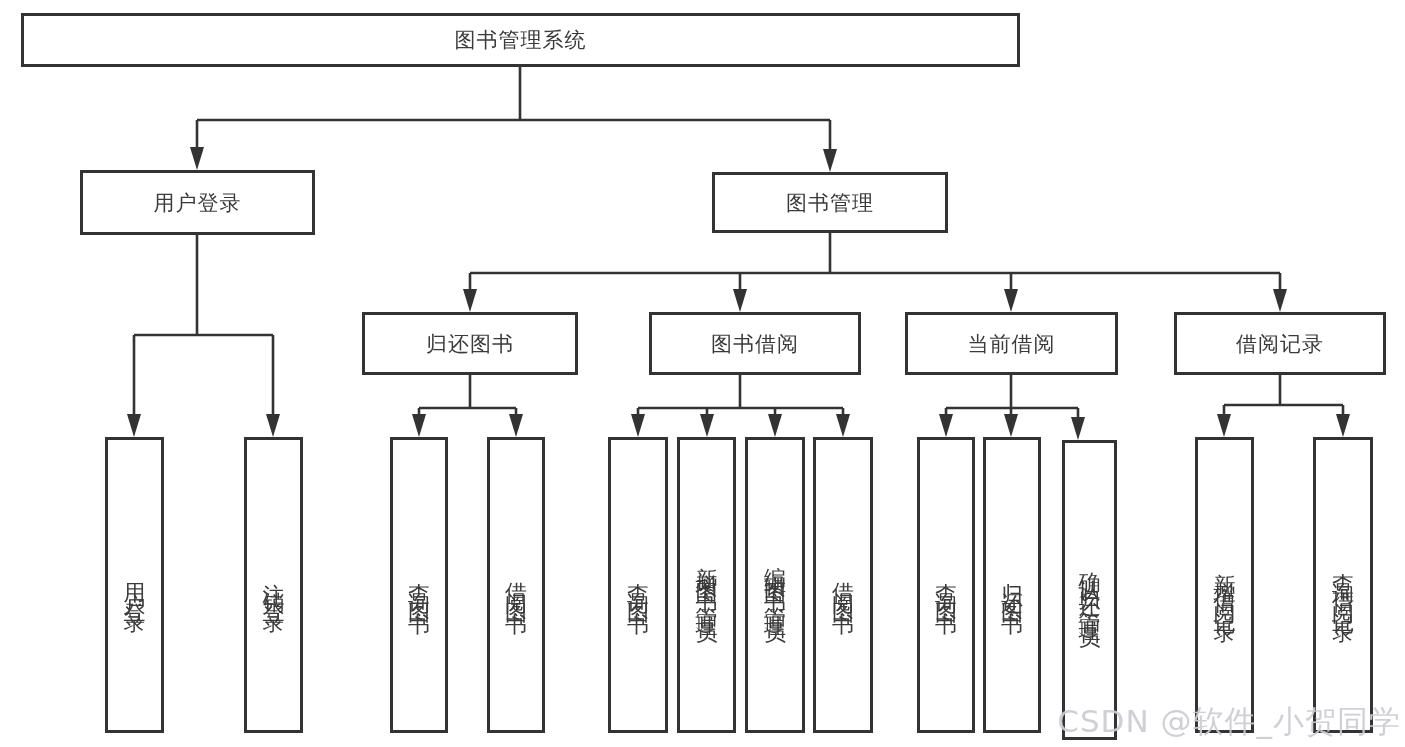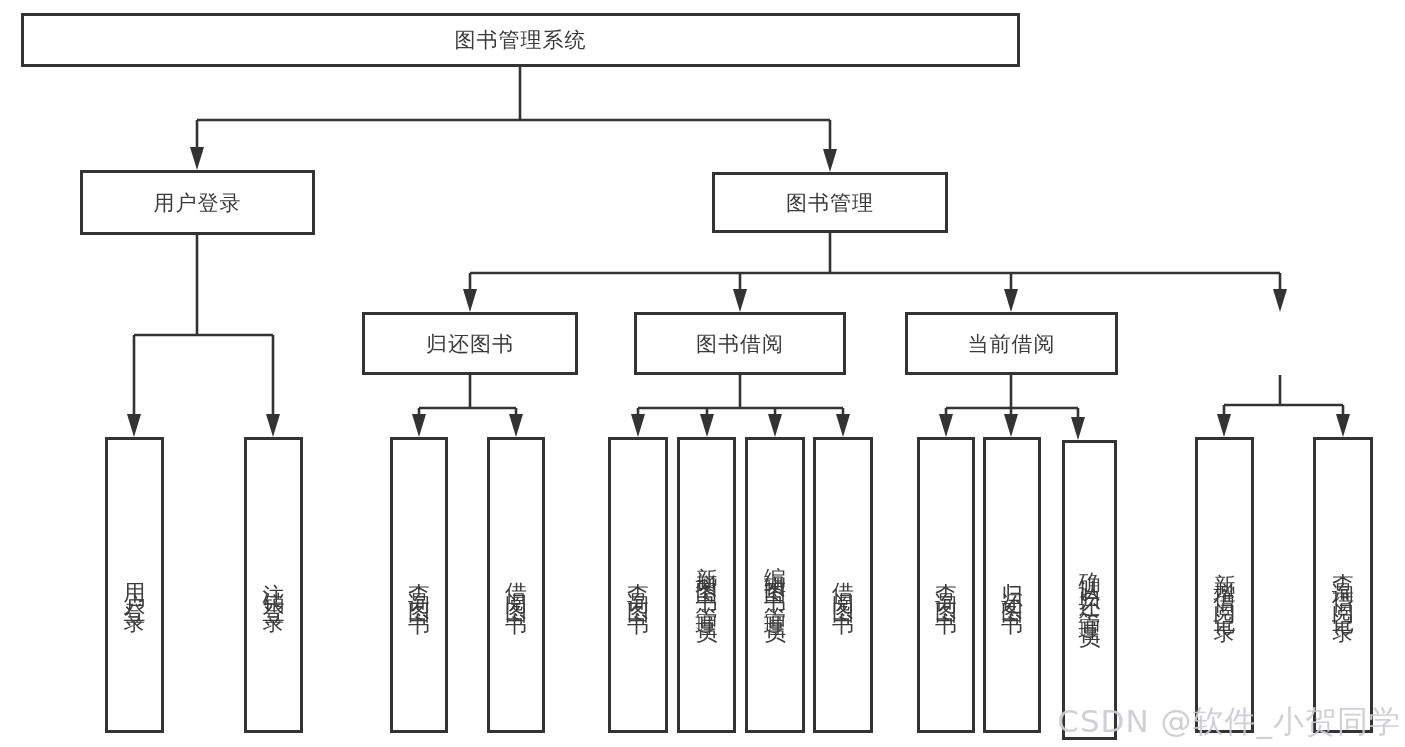--- a/index.html
+++ b/index.html
@@ -137,26 +137,29 @@
   <div class="box" style="left:80px;top:170px;width:235px;height:65px;">
     <span class="hlabel">用户登录</span>
   </div>
   <div class="box" style="left:712px;top:172px;width:236px;height:61px;">
     <span class="hlabel">图书管理</span>
   </div>
 
   <div class="box" style="left:362px;top:312px;width:216px;height:63px;">
     <span class="hlabel">归还图书</span>
   </div>
-  <div class="box" style="left:634px;top:312px;width:212px;height:63px;">
+  <div class="box" style="left:649px;top:312px;width:212px;height:63px;">
     <span class="hlabel">图书借阅</span>
   </div>
   <div class="box" style="left:905px;top:312px;width:213px;height:63px;align-items:center;">
     <span class="hlabel">当前借阅</span>
   </div>
+  <div class="box" style="left:1174px;top:312px;width:212px;height:63px;">
+    <span class="hlabel">借阅记录</span>
+  </div>
 
   <div class="box leaf" style="left:105px;top:437px;width:59px;height:296px;">
     <span class="vlabel">用户登录</span>
   </div>
   <div class="box leaf" style="left:244px;top:437px;width:59px;height:296px;">
     <span class="vlabel">注销登录</span>
   </div>
 
   <div class="box leaf" style="left:390px;top:437px;width:58px;height:296px;">
     <span class="vlabel">查询图书</span>

